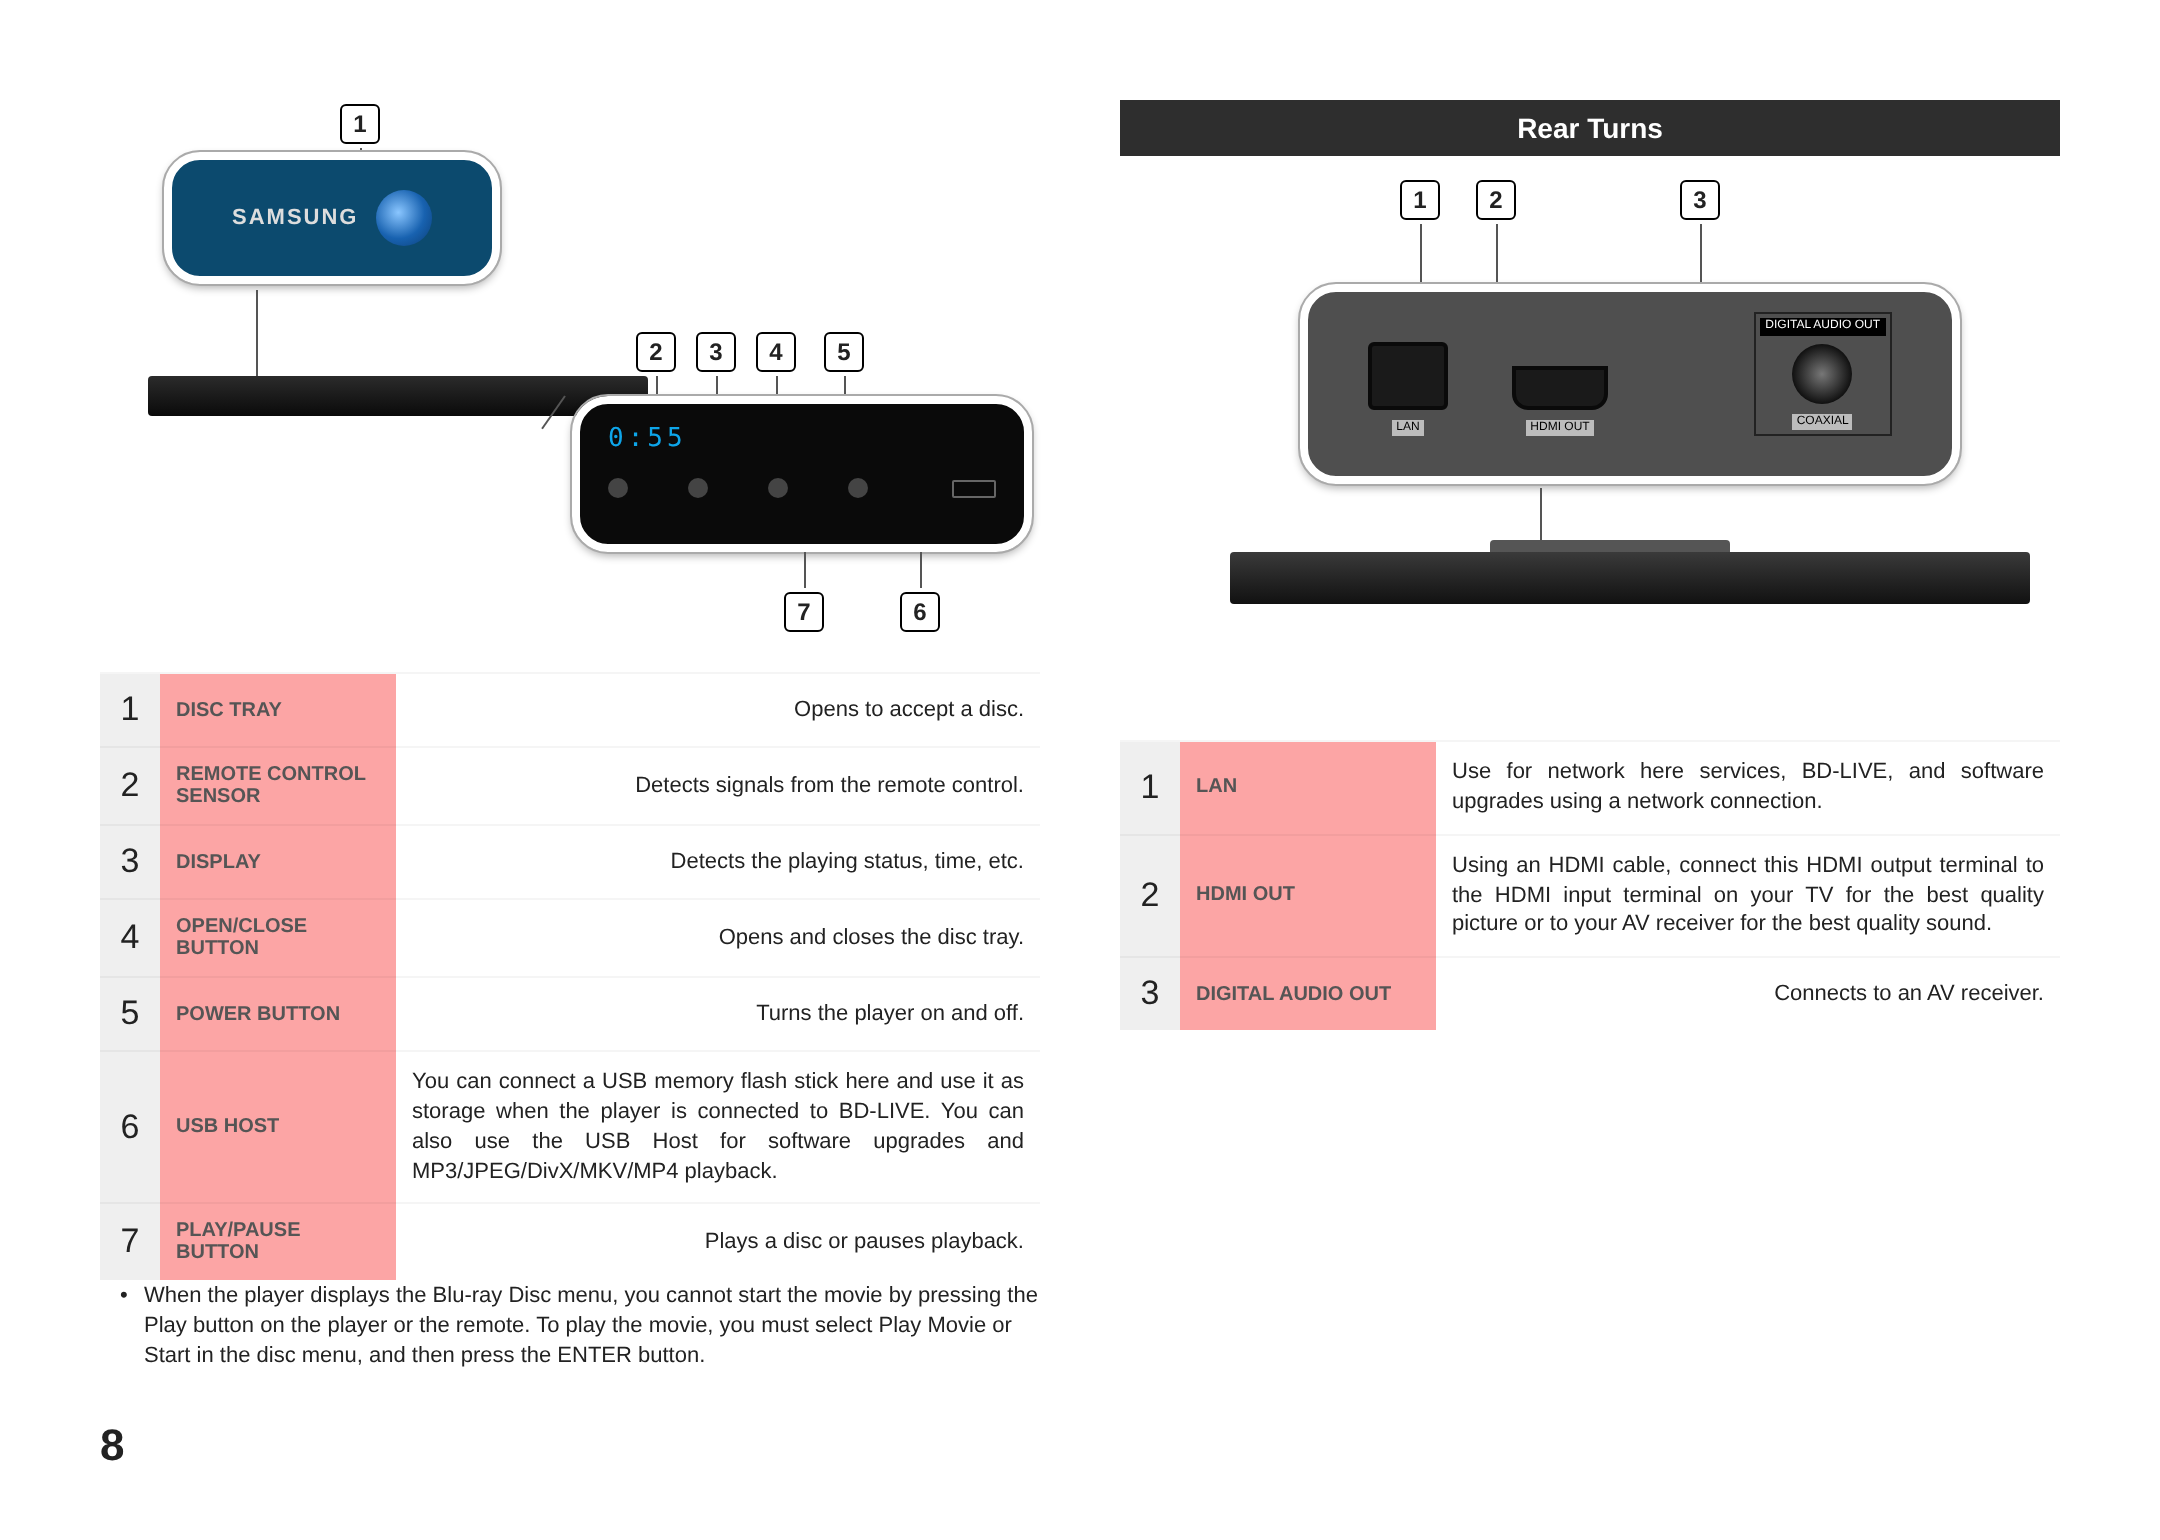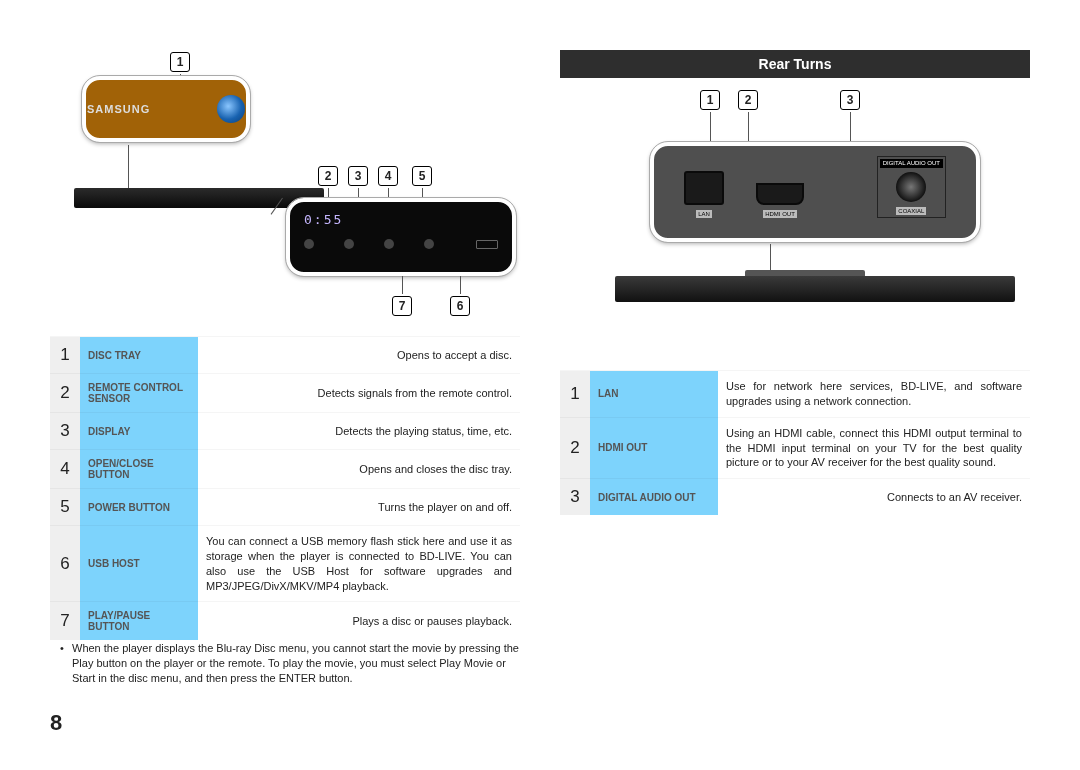--- a/index.html
+++ b/index.html
@@ -4,26 +4,26 @@
 <style>
   * { margin:0; padding:0; box-sizing:border-box; }
   body { width:1080px; height:770px; background:#fff; font-family:Arial,Helvetica,sans-serif; color:#222; position:relative; }
   .page { padding:50px 50px 40px 50px; display:flex; gap:40px; }
   .col { flex:1 1 50%; }
   .panel-header { background:#2e2e2e; color:#fff; text-align:center; font-weight:bold; font-size:14px; padding:6px 0; margin-bottom:6px; }
   .fig-area { position:relative; height:280px; }
   
   .callout { width:20px; height:20px; border:1.5px solid #000; border-radius:3px; background:#fff; font-weight:bold; font-size:12px; display:flex; align-items:center; justify-content:center; position:absolute; }
   
-  .fp-tray { position:absolute; left:32px; top:26px; width:168px; height:66px; border:4px solid #fff; outline:1px solid #aaa; border-radius:18px; background:#a16207; box-shadow:0 2px 4px rgba(0,0,0,.3); display:flex; align-items:center; justify-content:space-between; padding:0 1px; }
+  .fp-tray { position:absolute; left:32px; top:26px; width:168px; height:66px; border:4px solid #fff; outline:1px solid #aaa; border-radius:18px; background:#0c4a6e; box-shadow:0 2px 4px rgba(0,0,0,.3); display:flex; align-items:center; justify-content:space-between; padding:0 30px; }
   .fp-tray .brand { color:#ddd; font-weight:bold; font-size:11px; letter-spacing:1px; }
   .fp-tray .bd-logo { width:28px; height:28px; border-radius:50%; background:radial-gradient(circle at 40% 40%, #8ac6ff, #1862b0 55%, #0b3d75); }
   .fp-player { position:absolute; left:24px; top:138px; width:250px; height:20px; background:linear-gradient(#2b2b2b,#0a0a0a); border-radius:2px; }
   .fp-closeup { position:absolute; left:236px; top:148px; width:230px; height:78px; border:4px solid #fff; outline:1px solid #aaa; border-radius:18px; background:#0a0a0a; box-shadow:0 2px 4px rgba(0,0,0,.3); padding:10px 14px; }
-  .fp-closeup .disp { color:#c4b5fd; font-family:monospace; font-size:13px; letter-spacing:2px; }
+  .fp-closeup .disp { color:#0ea5e9; font-family:monospace; font-size:13px; letter-spacing:2px; }
   .fp-closeup .btnrow { margin-top:12px; display:flex; gap:30px; align-items:center; }
   .fp-closeup .rbtn { width:10px; height:10px; border-radius:50%; background:#444; }
   .fp-closeup .usb { width:22px; height:9px; border:1px solid #666; border-radius:1px; margin-left:auto; }
   
   .line { position:absolute; background:#555; }
   .vline { width:1px; }
   
   .rp-panel { position:absolute; left:90px; top:58px; width:330px; height:100px; border:4px solid #fff; outline:1px solid #aaa; border-radius:18px; background:#4f4f4f; box-shadow:0 2px 4px rgba(0,0,0,.3); display:flex; align-items:flex-end; gap:32px; padding:20px 30px; }
   .port { background:#1a1a1a; border:2px solid #0a0a0a; border-radius:3px; position:relative; display:flex; flex-direction:column; align-items:center; }
   .port.lan { width:40px; height:34px; }
@@ -31,21 +31,21 @@
   .port.coax { width:30px; height:30px; border-radius:50%; border:none; background:radial-gradient(circle,#777,#111 70%); }
   .port-label { color:#000; font-size:6px; background:#bcbcbc; padding:1px 2px; margin-top:5px; text-align:center; line-height:1; }
   .audio-box { border:1px solid #222; padding:2px; display:flex; flex-direction:column; align-items:center; }
   .audio-head { font-size:6px; background:#000; color:#fff; padding:1px 3px; margin-bottom:4px; text-align:center; line-height:1.1; }
   .rp-back { position:absolute; left:55px; top:192px; width:400px; height:26px; background:linear-gradient(#3a3a3a,#111); border-radius:2px; }
   .rp-back::before { content:""; position:absolute; left:130px; top:-6px; width:120px; height:6px; background:#555; border-radius:2px 2px 0 0; }
   
   table.spec { border-collapse:collapse; width:100%; font-size:11px; margin-top:6px; }
   table.spec td { padding:8px 8px; vertical-align:middle; border-top:1px solid rgba(0,0,0,.04); }
   table.spec tr td:first-child { width:30px; background:#efefef; text-align:center; font-size:17px; font-weight:500; }
-  table.spec tr td:nth-child(2) { width:118px; background:#7dd3fc; font-weight:bold; font-size:10px; color:#555; }
+  table.spec tr td:nth-child(2) { width:118px; background:#fca5a5; font-weight:bold; font-size:10px; color:#555; }
   table.spec.rear tr td:nth-child(2) { width:128px; }
   table.spec td.desc { text-align:right; line-height:1.35; }
   
   .note-head { font-size:11px; font-weight:bold; margin:12px 0 4px 6px; }
   .note-sym { font-size:13px; margin-right:4px; }
   ul.notes { list-style:none; padding-left:22px; font-size:11px; line-height:1.35; }
   ul.notes li { position:relative; padding:1px 0; }
   ul.notes li::before { content:"•"; position:absolute; left:-12px; }
   .page-num { position:absolute; left:50px; bottom:34px; font-size:22px; font-weight:bold; }
 </style>

